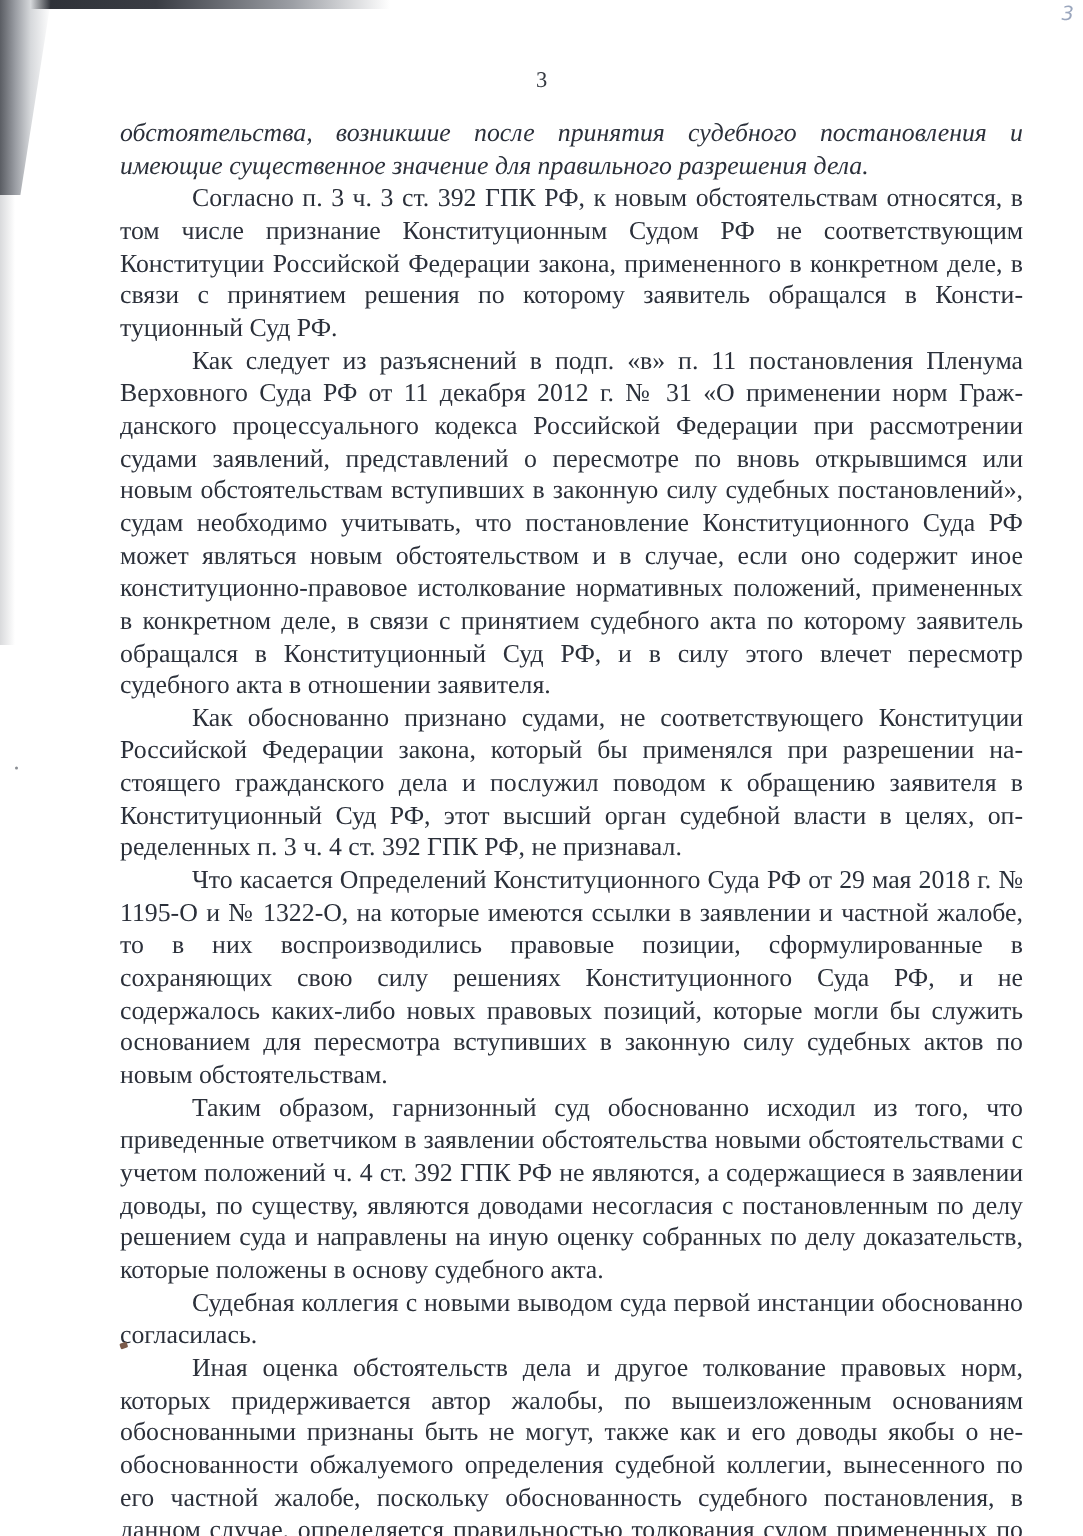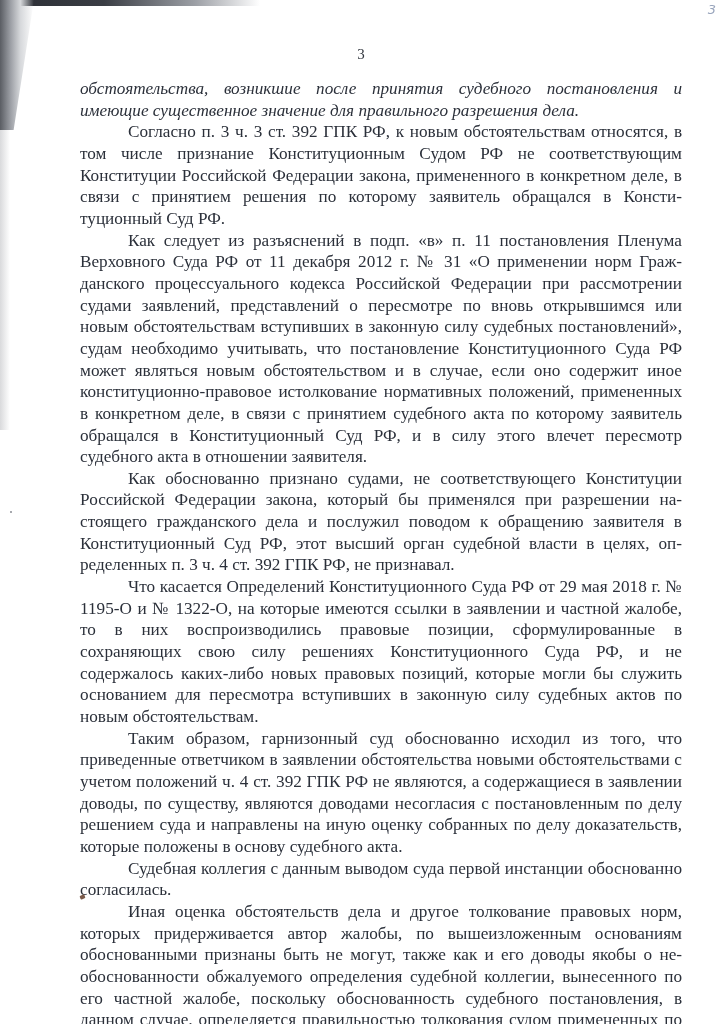--- a/index.html
+++ b/index.html
@@ -95,18 +95,18 @@
 
 <div class="page-number">3</div>
 
 <div class="body-text">
   <p class="no-indent">обстоятельства, возникшие после принятия судебного постановления и имеющие существенное значение для правильного разрешения дела.</p>
   <p>Согласно п. 3 ч. 3 ст. 392 ГПК РФ, к новым обстоятельствам относятся, в том числе признание Конституционным Судом РФ не соответствующим Конституции Российской Федерации закона, примененного в конкретном де­ле, в связи с принятием решения по которому заявитель обращался в Консти­туционный Суд РФ.</p>
   <p>Как следует из разъяснений в подп. «в» п. 11 постановления Пленума Верховного Суда РФ от 11 декабря 2012 г. № 31 «О применении норм Граж­данского процессуального кодекса Российской Федерации при рассмотрении судами заявлений, представлений о пересмотре по вновь открывшимся или новым обстоятельствам вступивших в законную силу судебных постановле­ний», судам необходимо учитывать, что постановление Конституционного Суда РФ может являться новым обстоятельством и в случае, если оно содер­жит иное конституционно-правовое истолкование нормативных положений, примененных в конкретном деле, в связи с принятием судебного акта по ко­торому заявитель обращался в Конституционный Суд РФ, и в силу этого вле­чет пересмотр судебного акта в отношении заявителя.</p>
   <p>Как обоснованно признано судами, не соответствующего Конституции Российской Федерации закона, который бы применялся при разрешении на­стоящего гражданского дела и послужил поводом к обращению заявителя в Конституционный Суд РФ, этот высший орган судебной власти в целях, оп­ределенных п. 3 ч. 4 ст. 392 ГПК РФ, не признавал.</p>
   <p>Что касается Определений Конституционного Суда РФ от 29 мая 2018 г. № 1195-О и № 1322-О, на которые имеются ссылки в заявлении и частной жалобе, то в них воспроизводились правовые позиции, сформулиро­ванные в сохраняющих свою силу решениях Конституционного Суда РФ, и не содержалось каких-либо новых правовых позиций, которые могли бы служить основанием для пересмотра вступивших в законную силу судебных актов по новым обстоятельствам.</p>
   <p>Таким образом, гарнизонный суд обоснованно исходил из того, что приведенные ответчиком в заявлении обстоятельства новыми обстоятельст­вами с учетом положений ч. 4 ст. 392 ГПК РФ не являются, а содержащиеся в заявлении доводы, по существу, являются доводами несогласия с постанов­ленным по делу решением суда и направлены на иную оценку собранных по делу доказательств, которые положены в основу судебного акта.</p>
-  <p>Судебная коллегия с данным выводом суда первой инстанции обосно­ванно согласилась.</p>
+  <p>Судебная коллегия с новыми выводом суда первой инстанции обосно­ванно согласилась.</p>
   <p>Иная оценка обстоятельств дела и другое толкование правовых норм, которых придерживается автор жалобы, по вышеизложенным основаниям обоснованными признаны быть не могут, также как и его доводы якобы о не­обоснованности обжалуемого определения судебной коллегии, вынесенного по его частной жалобе, поскольку обоснованность судебного постановления, в данном случае, определяется правильностью толкования судом применен­ных по делу правовых норм.</p>
 </div>
 
 <div class="stray-dot"></div>
 <div class="stray-mark"></div>
 
 </body></html>

